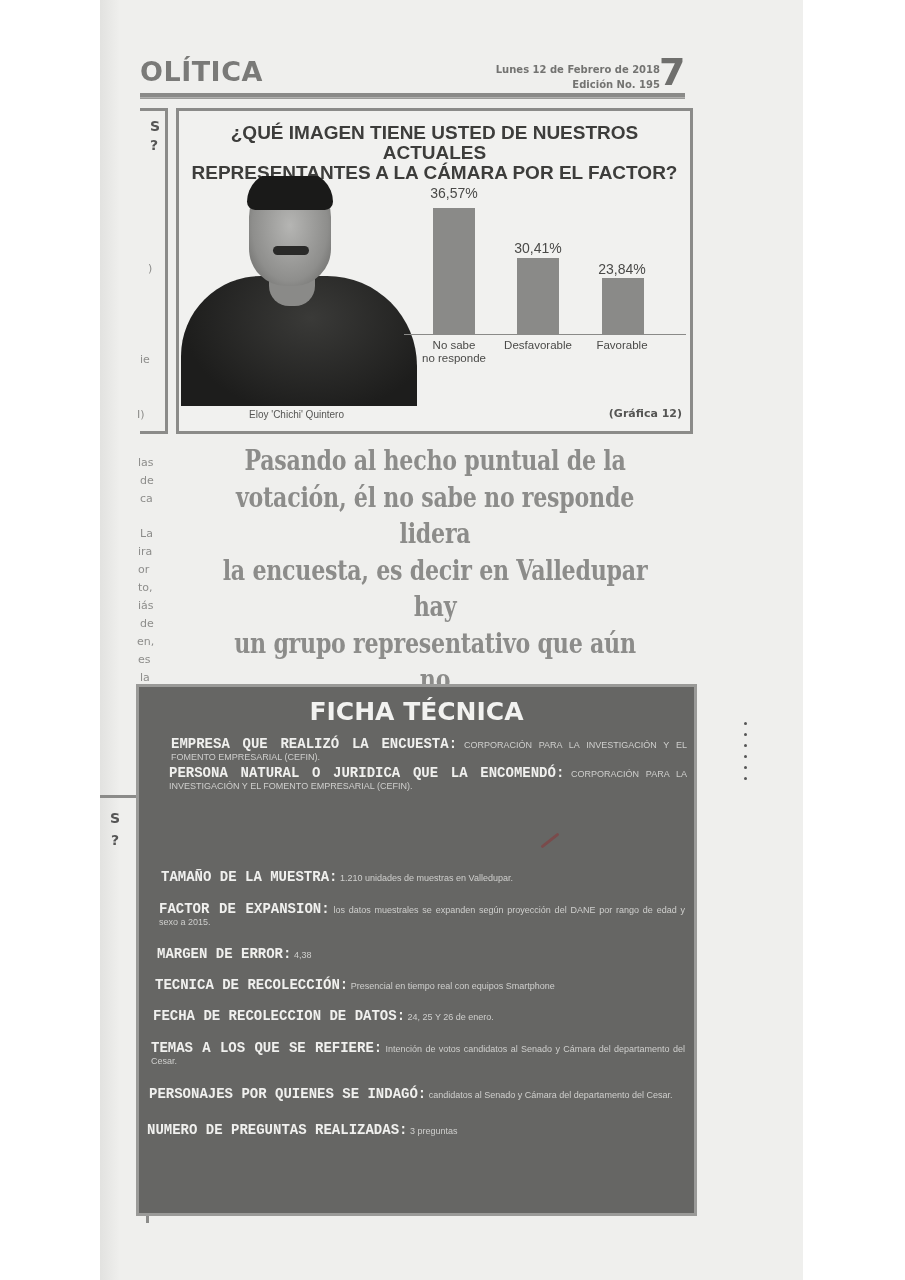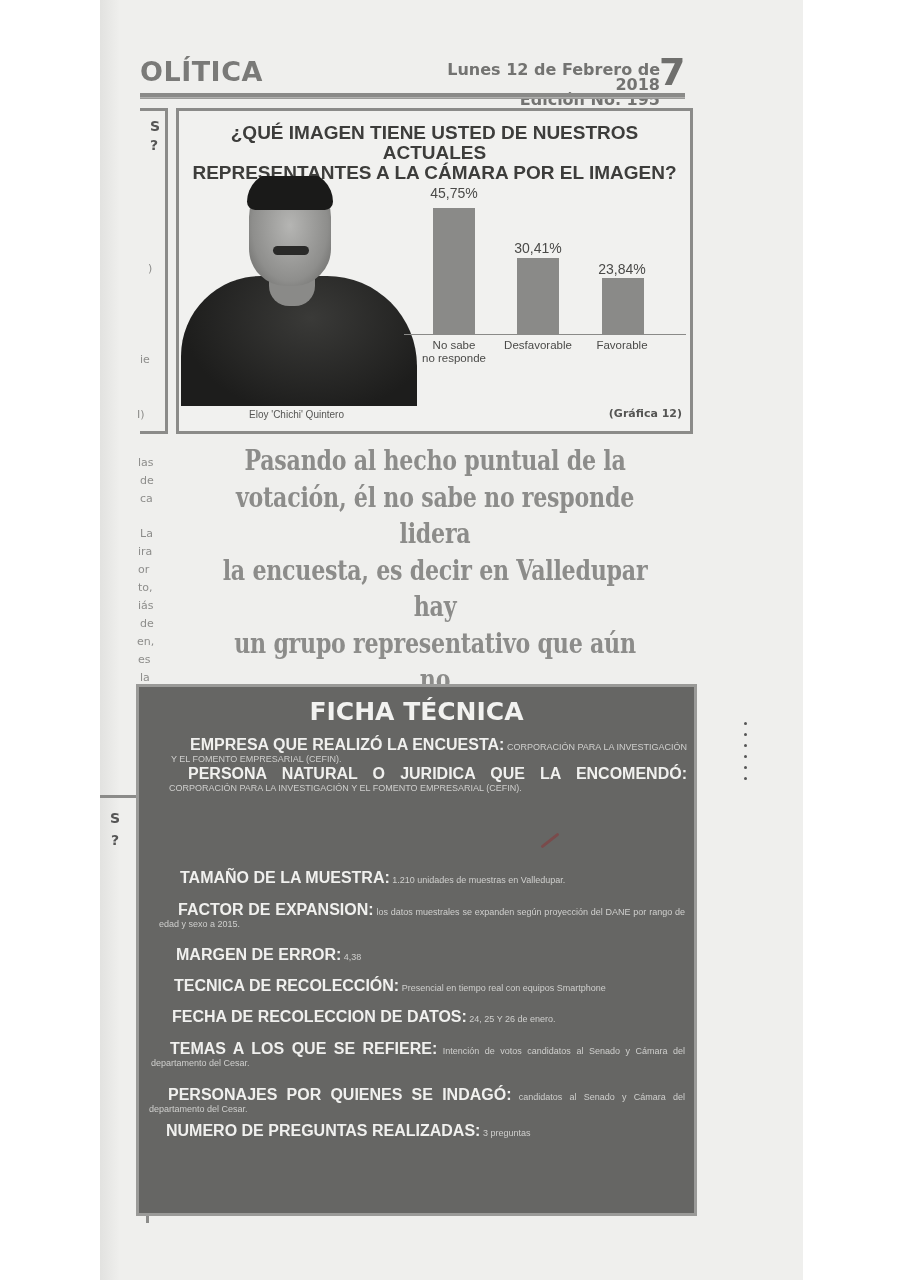--- a/index.html
+++ b/index.html
@@ -18,21 +18,21 @@
   }
   
   .section-name {
     position: absolute; left: 140px; top: 56px;
     font-family: "DejaVu Sans", sans-serif; font-weight: bold;
     font-size: 27px; color: #7a7a78; letter-spacing: 0.5px;
   }
   .date-block {
     position: absolute; left: 440px; top: 62px; width: 220px;
     text-align: right; font-family: "DejaVu Sans", sans-serif; font-weight: bold;
-    font-size: 16px; color: #737371; line-height: 15px;
+    font-size: 10px; color: #737371; line-height: 15px;
   }
   .page-number {
     position: absolute; left: 659px; top: 52px;
     font-family: "DejaVu Sans", sans-serif; font-weight: bold;
     font-size: 38px; color: #6f6f6d; line-height: 40px;
   }
   .header-rule {
     position: absolute; left: 140px; top: 93px; width: 545px; height: 2px;
     background: #8a8a88; border-bottom: 1px solid #b0b0ae; padding-bottom: 2px;
   }
@@ -131,21 +131,21 @@
   }
   .ficha-title {
     position: absolute; left: 0; top: 10px; width: 100%; text-align: center;
     font-family: "DejaVu Sans", sans-serif; font-weight: bold; font-size: 25px; color: #f2f2f0;
   }
   .ficha-row {
     position: absolute; font-size: 9px; line-height: 11.5px; color: #cfcfcd;
     text-align: justify;
   }
   .ficha-row .lbl {
-    font-family: Liberation Sans, sans-serif; font-weight: bold; font-size: 16px; color: #f0f0ee; margin-left: 19px;
+    font-family: Liberation Mono, monospace; font-weight: bold; font-size: 14px; color: #f0f0ee;
   }
   .ficha-row .val { font-size: 9px; }
   .pen-mark {
     position: absolute; left: 400px; top: 152px; width: 22px; height: 3px;
     background: #7a4b4b; transform: rotate(-38deg); border-radius: 2px;
   }
   .dots {
     position: absolute; left: 744px; top: 722px; width: 4px;
   }
   .dots span {
@@ -190,35 +190,35 @@
 <div class="frag" style="left:137px;top:707px;">je</div>
 <div class="frag" style="left:137px;top:725px;">e.</div>
 
 <div class="left-box-bottom"></div>
 <div class="frag big" style="left:110px;top:810px;">S</div>
 <div class="frag big" style="left:111px;top:832px;">?</div>
 
 <div class="chart-box">
   <div class="chart-title">
     <div>¿QUÉ IMAGEN TIENE USTED DE NUESTROS ACTUALES</div>
-    <div>REPRESENTANTES A LA CÁMARA POR EL IMAGEN?</div>
+    <div>REPRESENTANTES A LA CÁMARA POR EL FACTOR?</div>
   </div>
 
   <div class="photo">
     <div class="shirt"></div>
     <div class="neck"></div>
     <div class="head"></div>
     <div class="hair"></div>
     <div class="mustache"></div>
   </div>
   <div class="caption">Eloy 'Chichi' Quintero</div>
   <div class="grafica">(Gráfica 12)</div>
 
   <div class="plot">
-    <div class="bar-val" style="left:10px;top:9px;">45,75%</div>
+    <div class="bar-val" style="left:10px;top:9px;">36,57%</div>
     <div class="bar" style="left:29px;height:126px;"></div>
 
     <div class="bar-val" style="left:94px;top:64px;">30,41%</div>
     <div class="bar" style="left:113px;height:76px;"></div>
 
     <div class="bar-val" style="left:178px;top:85px;">23,84%</div>
     <div class="bar" style="left:198px;height:56px;"></div>
 
     <div class="baseline"></div>
 

